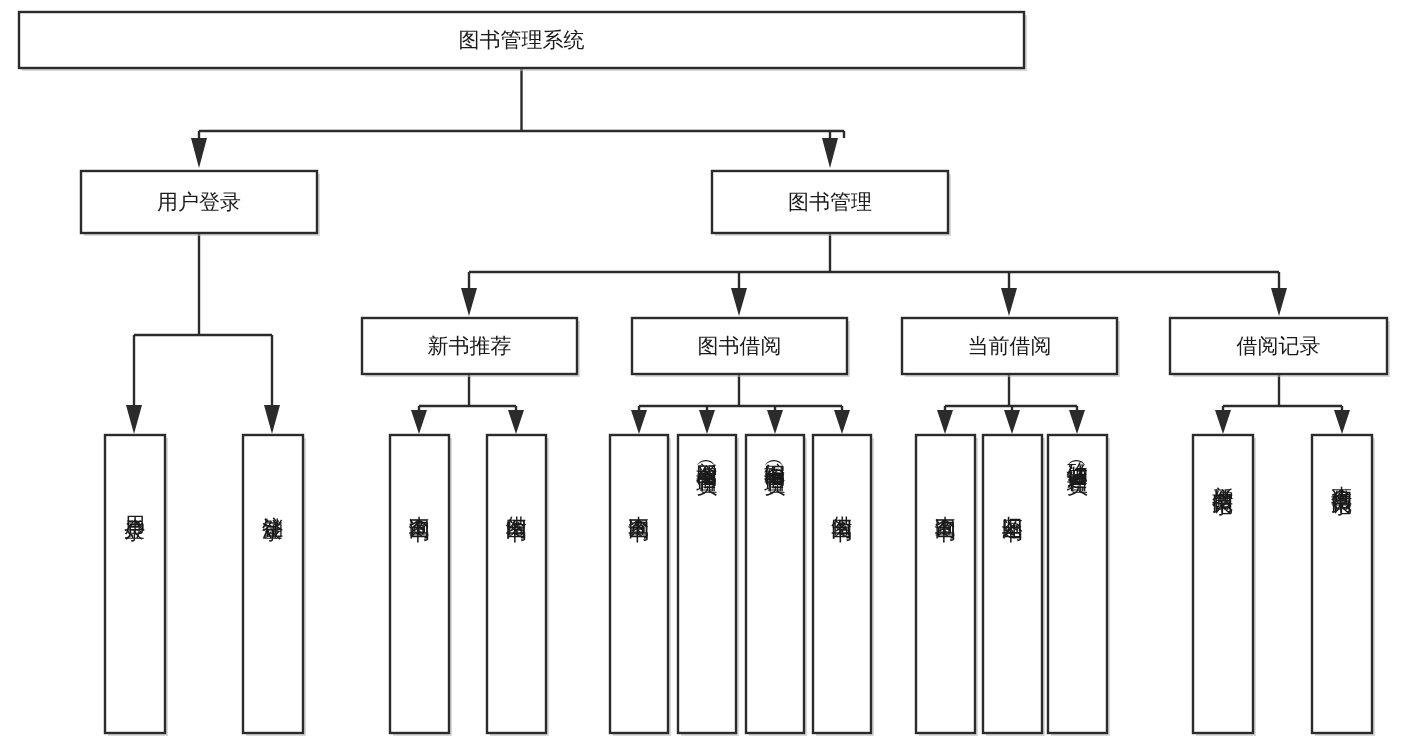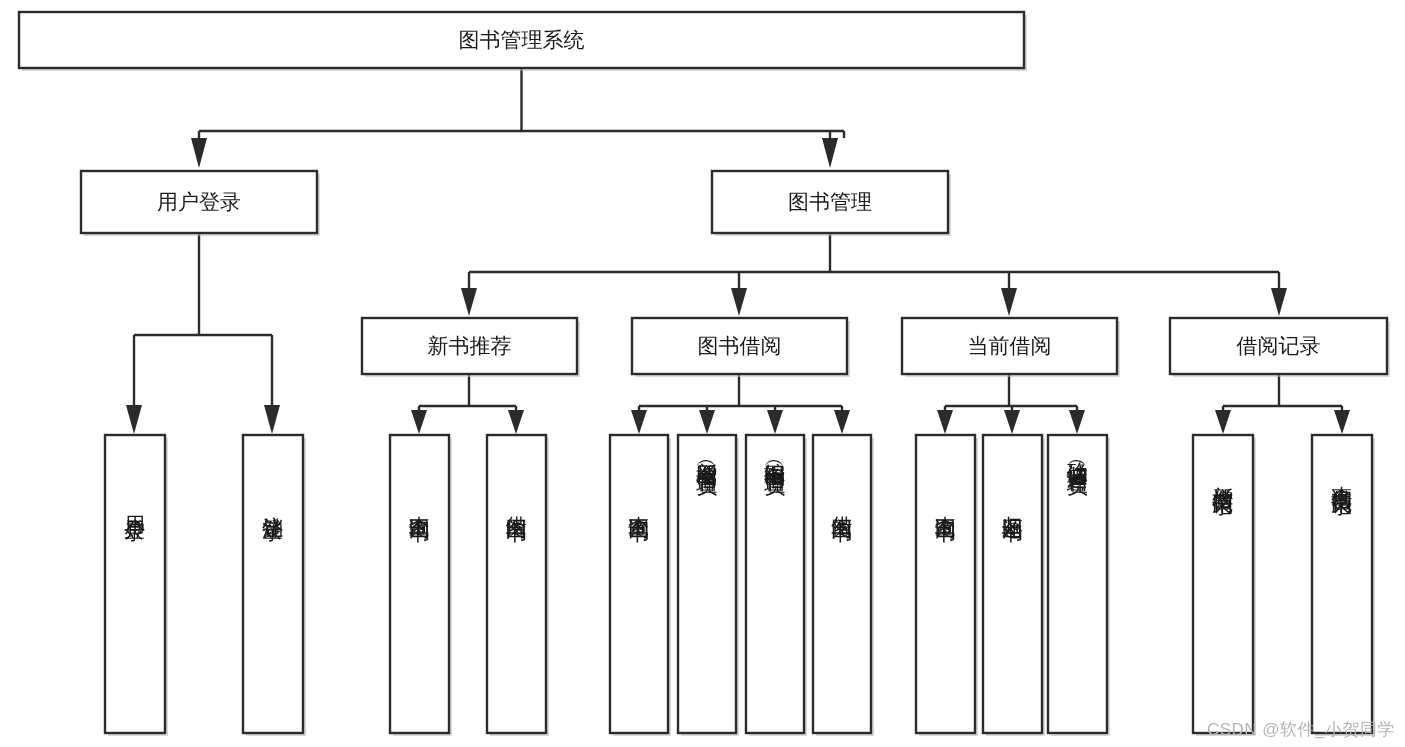--- a/index.html
+++ b/index.html
@@ -289,15 +289,14 @@
   <div class="leaf-label-wrap" style="left:1048px; top:435px; width:59px; height:298px;">
     <span class="leaf-label" style="margin-top:10px;">确认归还（管理员）</span>
   </div>
   <div class="leaf-label-wrap" style="left:1193px; top:435px; width:60px; height:298px;">
     <span class="leaf-label" style="margin-top:34px;">新增借阅记录</span>
   </div>
   <div class="leaf-label-wrap" style="left:1312px; top:435px; width:60px; height:298px;">
     <span class="leaf-label" style="margin-top:34px;">查询借阅记录</span>
   </div>
 
-  <div class="watermark">CSDN @软件_小贺同学</div>
 
 </div>
 
 </body></html>

